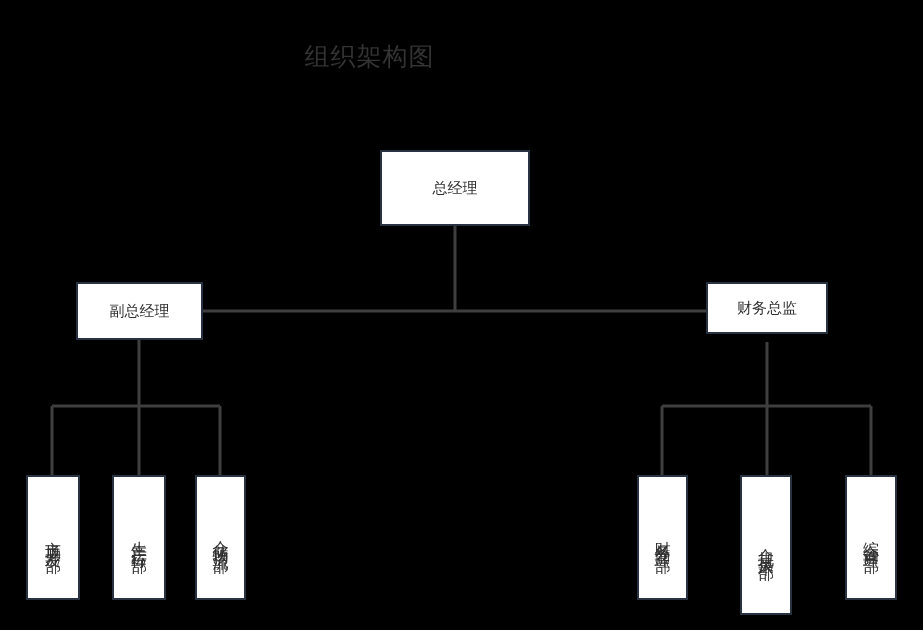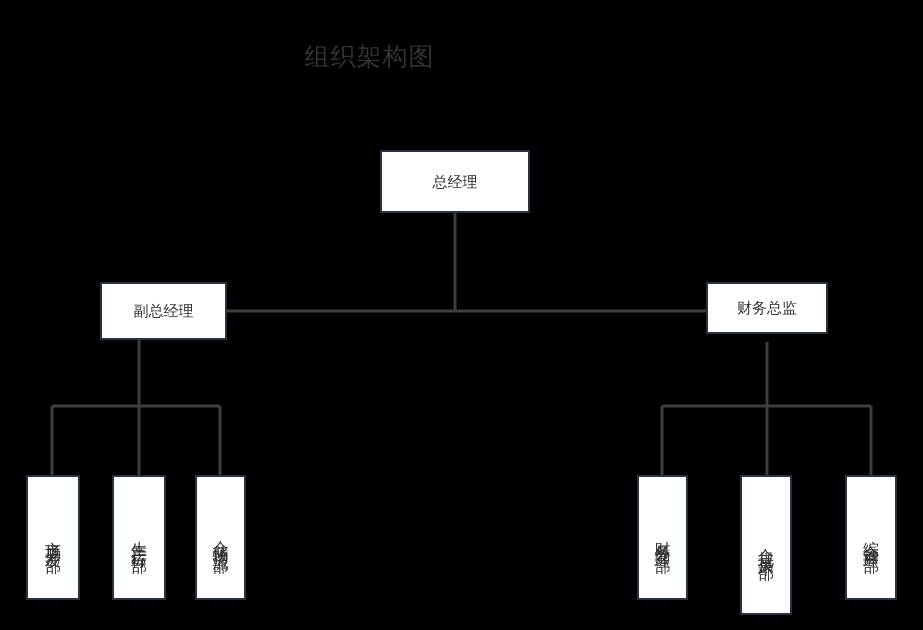--- a/index.html
+++ b/index.html
@@ -87,25 +87,25 @@
     <line x1="139" y1="406" x2="139" y2="476" stroke="#3f3f3f" stroke-width="3"></line>
     <line x1="220" y1="406" x2="220" y2="476" stroke="#3f3f3f" stroke-width="3"></line>
 
     <line x1="767" y1="342" x2="767" y2="406" stroke="#3f3f3f" stroke-width="3"></line>
     <line x1="662" y1="406" x2="871" y2="406" stroke="#3f3f3f" stroke-width="3"></line>
     <line x1="662" y1="406" x2="662" y2="476" stroke="#3f3f3f" stroke-width="3"></line>
     <line x1="767" y1="406" x2="767" y2="476" stroke="#3f3f3f" stroke-width="3"></line>
     <line x1="871" y1="406" x2="871" y2="476" stroke="#3f3f3f" stroke-width="3"></line>
   </svg>
 
-  <div class="node-box level-1" style="left:380px; top:150px; width:150px; height:63px;">
+  <div class="node-box level-1" style="left:380px; top:150px; width:150px; height:76px;">
     <span class="node-label">总经理</span>
   </div>
 
-  <div class="node-box level-2" style="left:76px; top:282px; width:127px; height:58px;margin-left:24px;">
+  <div class="node-box level-2" style="left:76px; top:282px; width:127px; height:58px;">
     <span class="node-label">副总经理</span>
   </div>
 
   <div class="node-box level-2" style="left:706px; top:282px; width:122px; height:52px;">
     <span class="node-label">财务总监</span>
   </div>
 
   <div class="node-box level-3 vertical" style="left:26px; top:475px; width:54px; height:125px;">
     <span class="node-label">市场开发部</span>
   </div>

